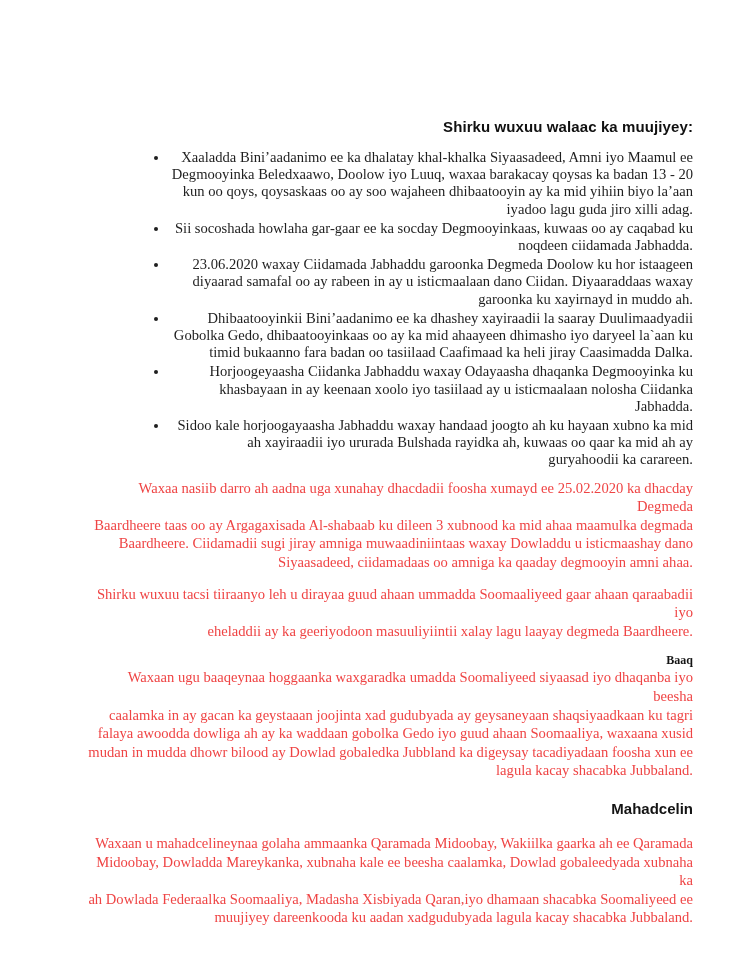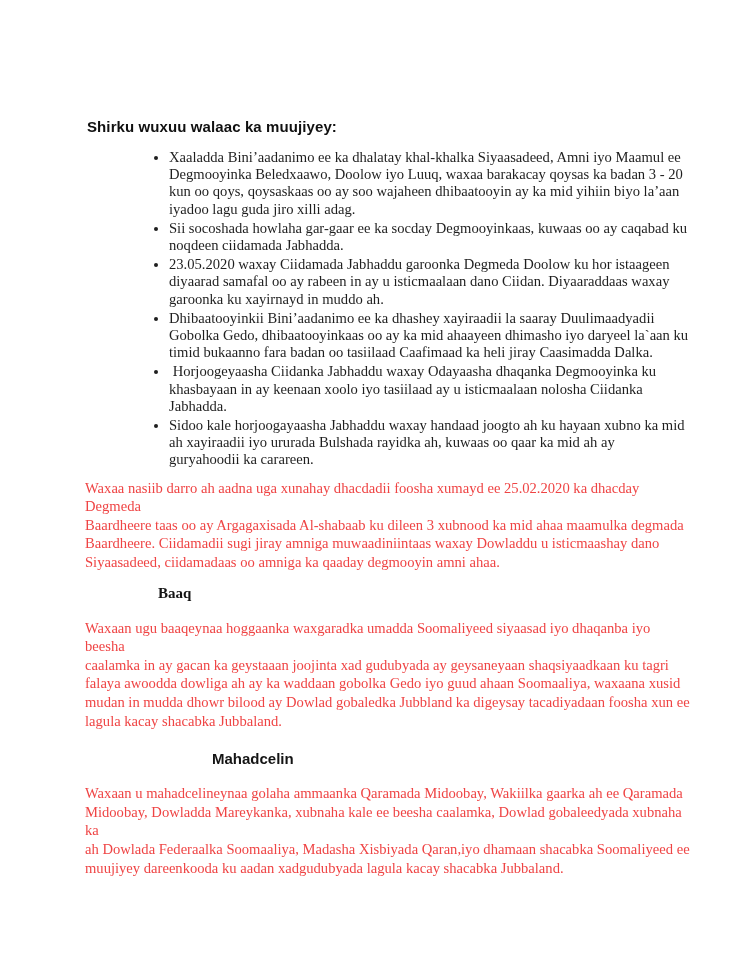--- a/index.html
+++ b/index.html
@@ -11,20 +11,21 @@
     background: #ffffff;
     overflow: hidden;
     font-family: "Liberation Serif", serif;
     color: #1e1e1e;
   }
   .content {
     position: absolute;
     left: 85px;
     top: 118px;
     width: 608px;
+    text-align: right;
   }
   .doc-heading {
     font-family: "Liberation Sans", sans-serif;
     font-weight: 700;
     font-size: 15px;
     letter-spacing: 0.1px;
     color: #101010;
     margin: 0 0 14px 2px;
   }
   ul.bullet-list {
@@ -41,66 +42,68 @@
   p.body-par {
     font-size: 14.6px;
     line-height: 18.6px;
     margin: 0 0 13px 0;
     white-space: pre-line;
     color: #ef4444;
   }
   h2.sub-heading-serif {
     font-family: "Liberation Serif", serif;
     font-weight: 700;
-    font-size: 15px;
+    font-size: 12px;
     color: #141414;
-    margin: 6px 0 17px 73px;
+    margin: 6px 0 0 73px;
   }
   h2.sub-heading-sans {
     font-family: "Liberation Sans", sans-serif;
     font-weight: 700;
     font-size: 15px;
     color: #141414;
     margin: 20px 0 17px 127px;
   }
 </style>
 </head>
 <body>
 
 <div class="page">
   <div class="content">
 
     <h1 class="doc-heading">Shirku wuxuu walaac ka muujiyey:</h1>
 
     <ul class="bullet-list">
       <li>Xaaladda Bini’aadanimo ee ka dhalatay khal-khalka Siyaasadeed, Amni iyo Maamul ee
-Degmooyinka Beledxaawo, Doolow iyo Luuq, waxaa barakacay qoysas ka badan 3 - 20
+Degmooyinka Beledxaawo, Doolow iyo Luuq, waxaa barakacay qoysas ka badan 13 - 20
 kun oo qoys, qoysaskaas oo ay soo wajaheen dhibaatooyin ay ka mid yihiin biyo la’aan
 iyadoo lagu guda jiro xilli adag.</li>
       <li>Sii socoshada howlaha gar-gaar ee ka socday Degmooyinkaas, kuwaas oo ay caqabad ku
 noqdeen ciidamada Jabhadda.</li>
-      <li>23.05.2020 waxay Ciidamada Jabhaddu garoonka Degmeda Doolow ku hor istaageen
+      <li>23.06.2020 waxay Ciidamada Jabhaddu garoonka Degmeda Doolow ku hor istaageen
 diyaarad samafal oo ay rabeen in ay u isticmaalaan dano Ciidan. Diyaaraddaas waxay
 garoonka ku xayirnayd in muddo ah.</li>
       <li>Dhibaatooyinkii Bini’aadanimo ee ka dhashey xayiraadii la saaray Duulimaadyadii
 Gobolka Gedo, dhibaatooyinkaas oo ay ka mid ahaayeen dhimasho iyo daryeel la`aan ku
 timid bukaanno fara badan oo tasiilaad Caafimaad ka heli jiray Caasimadda Dalka.</li>
       <li>&nbsp;Horjoogeyaasha Ciidanka Jabhaddu waxay Odayaasha dhaqanka Degmooyinka ku
 khasbayaan in ay keenaan xoolo iyo tasiilaad ay u isticmaalaan nolosha Ciidanka
 Jabhadda.</li>
       <li>Sidoo kale horjoogayaasha Jabhaddu waxay handaad joogto ah ku hayaan xubno ka mid
 ah xayiraadii iyo ururada Bulshada rayidka ah, kuwaas oo qaar ka mid ah ay
 guryahoodii ka carareen.</li>
     </ul>
 
     <p class="body-par">Waxaa nasiib darro ah aadna uga xunahay dhacdadii foosha xumayd ee 25.02.2020 ka dhacday Degmeda
 Baardheere taas oo ay Argagaxisada Al-shabaab ku dileen 3 xubnood ka mid ahaa maamulka degmada
 Baardheere. Ciidamadii sugi jiray amniga muwaadiniintaas waxay Dowladdu u isticmaashay dano
 Siyaasadeed, ciidamadaas oo amniga ka qaaday degmooyin amni ahaa.</p>
 
+    <p class="body-par">Shirku wuxuu tacsi tiiraanyo leh u dirayaa guud ahaan ummadda Soomaaliyeed gaar ahaan qaraabadii iyo
+eheladdii ay ka geeriyodoon masuuliyiintii xalay lagu laayay degmeda Baardheere.</p>
 
     <h2 class="sub-heading-serif">Baaq</h2>
 
     <p class="body-par">Waxaan ugu baaqeynaa hoggaanka waxgaradka umadda Soomaliyeed siyaasad iyo dhaqanba iyo beesha
 caalamka in ay gacan ka geystaaan joojinta xad gudubyada ay geysaneyaan shaqsiyaadkaan ku tagri
 falaya awoodda dowliga ah ay ka waddaan gobolka Gedo iyo guud ahaan Soomaaliya, waxaana xusid
 mudan in mudda dhowr bilood ay Dowlad gobaledka Jubbland ka digeysay tacadiyadaan foosha xun ee
 lagula kacay shacabka Jubbaland.</p>
 
     <h2 class="sub-heading-sans">Mahadcelin</h2>

